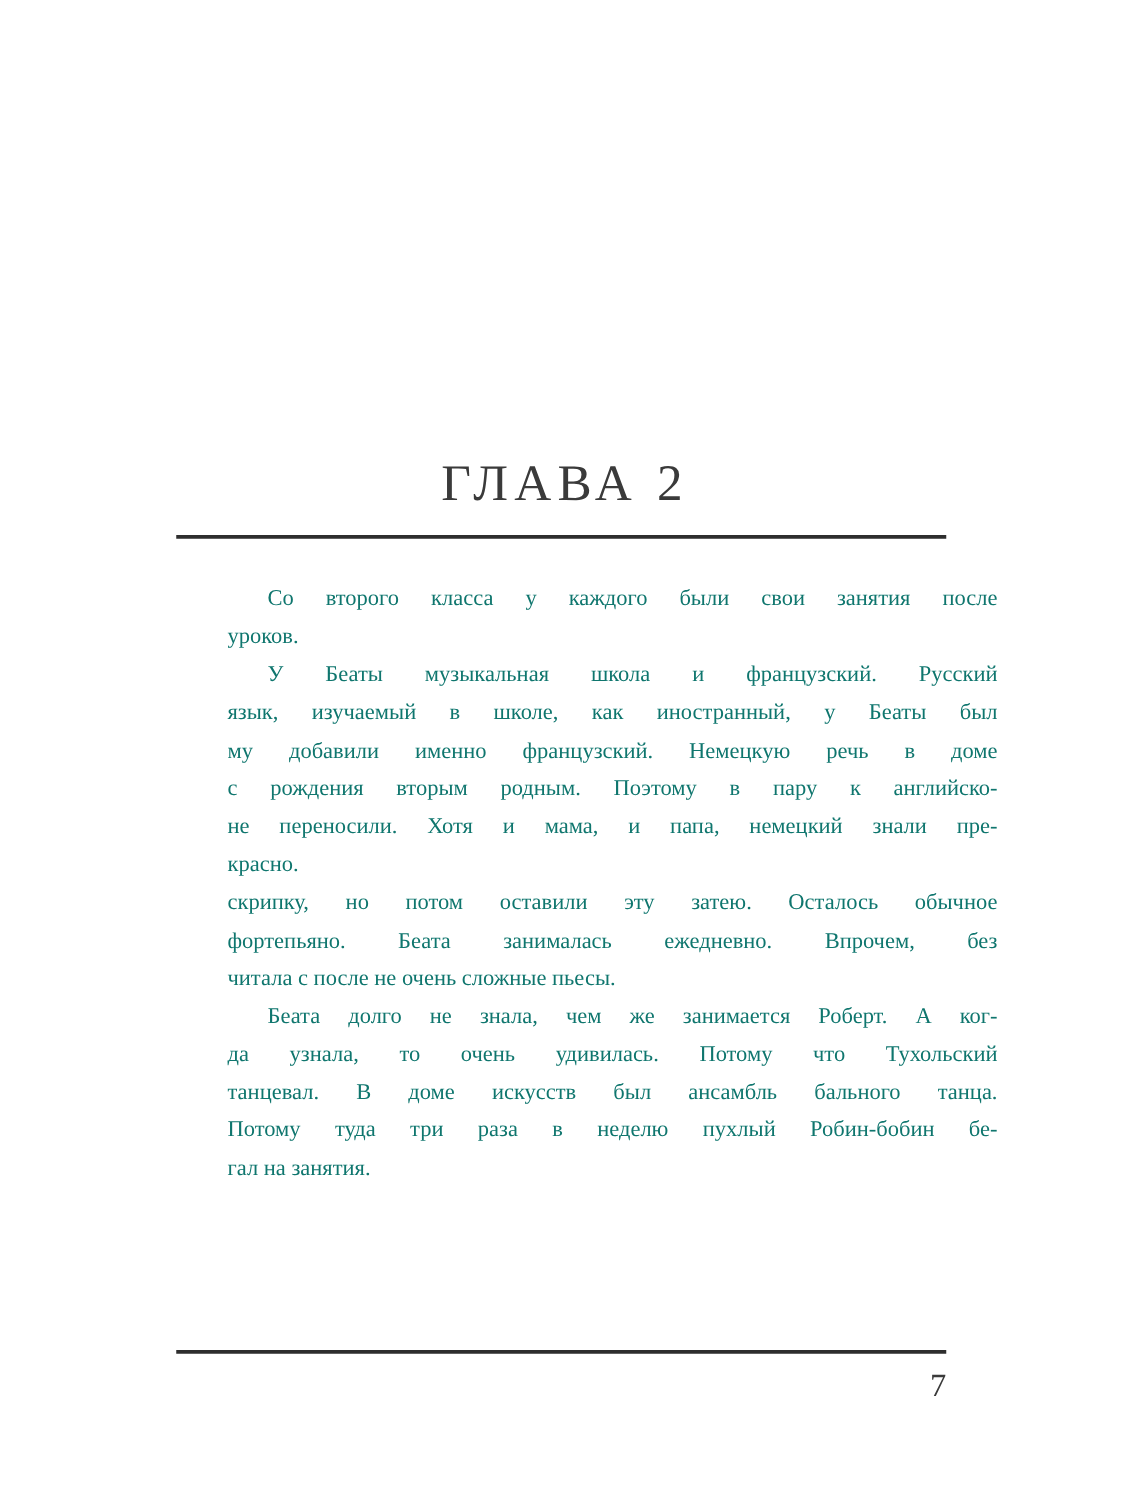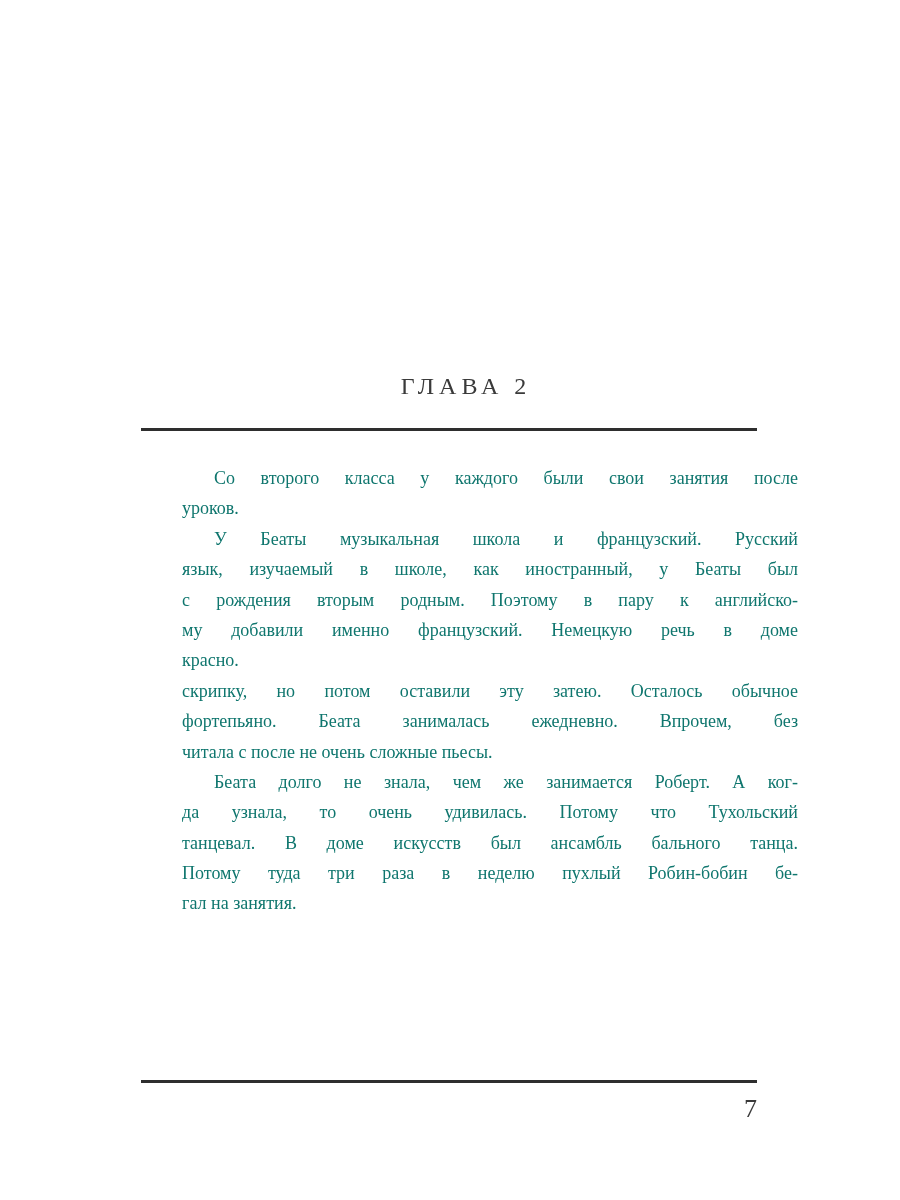--- a/index.html
+++ b/index.html
@@ -15,25 +15,25 @@
       font-family: "Liberation Serif", "DejaVu Serif", serif;
       color: #2a2a2a;
     }
     .page {
       position: absolute;
       left: 0; top: 0;
       width: 900px; height: 1200px;
     }
     .chapter-title {
       position: absolute;
-      left: 158px;
+      left: 144px;
       width: 616px;
       top: 366px;
       text-align: center;
-      font-size: 24px;
+      font-size: 41px;
       letter-spacing: 5px;
       color: #3a3a3a;
       font-weight: normal;
       margin: 0;
       line-height: 40px;
     }
     .rule {
       position: absolute;
       left: 141px;
       width: 616px;
@@ -76,22 +76,23 @@
   <h1 class="chapter-title">ГЛАВА 2</h1>
   <div class="rule top"></div>
 
   <div class="body-text">
 
     <span class="line indent">Со второго класса у каждого были свои занятия после</span>
     <span class="line last">уроков.</span>
 
     <span class="line indent">У Беаты музыкальная школа и французский. Русский</span>
     <span class="line">язык, изучаемый в школе, как иностранный, у Беаты был</span>
+    <span class="line">му добавили именно французский. Немецкую речь в доме</span>
     <span class="line">с рождения вторым родным. Поэтому в пару к английско-</span>
-    <span class="line">му добавили именно французский. Немецкую речь в доме</span>
+    <span class="line">не переносили. Хотя и мама, и папа, немецкий знали пре-</span>
     <span class="line last">красно.</span>
 
     <span class="line">скрипку, но потом оставили эту затею. Осталось обычное</span>
     <span class="line">фортепьяно. Беата занималась ежедневно. Впрочем, без</span>
     <span class="line last">читала с после не очень сложные пьесы.</span>
 
     <span class="line indent">Беата долго не знала, чем же занимается Роберт. А ког-</span>
     <span class="line">да узнала, то очень удивилась. Потому что Тухольский</span>
     <span class="line">танцевал. В доме искусств был ансамбль бального танца.</span>
     <span class="line">Потому туда три раза в неделю пухлый Робин-бобин бе-</span>

